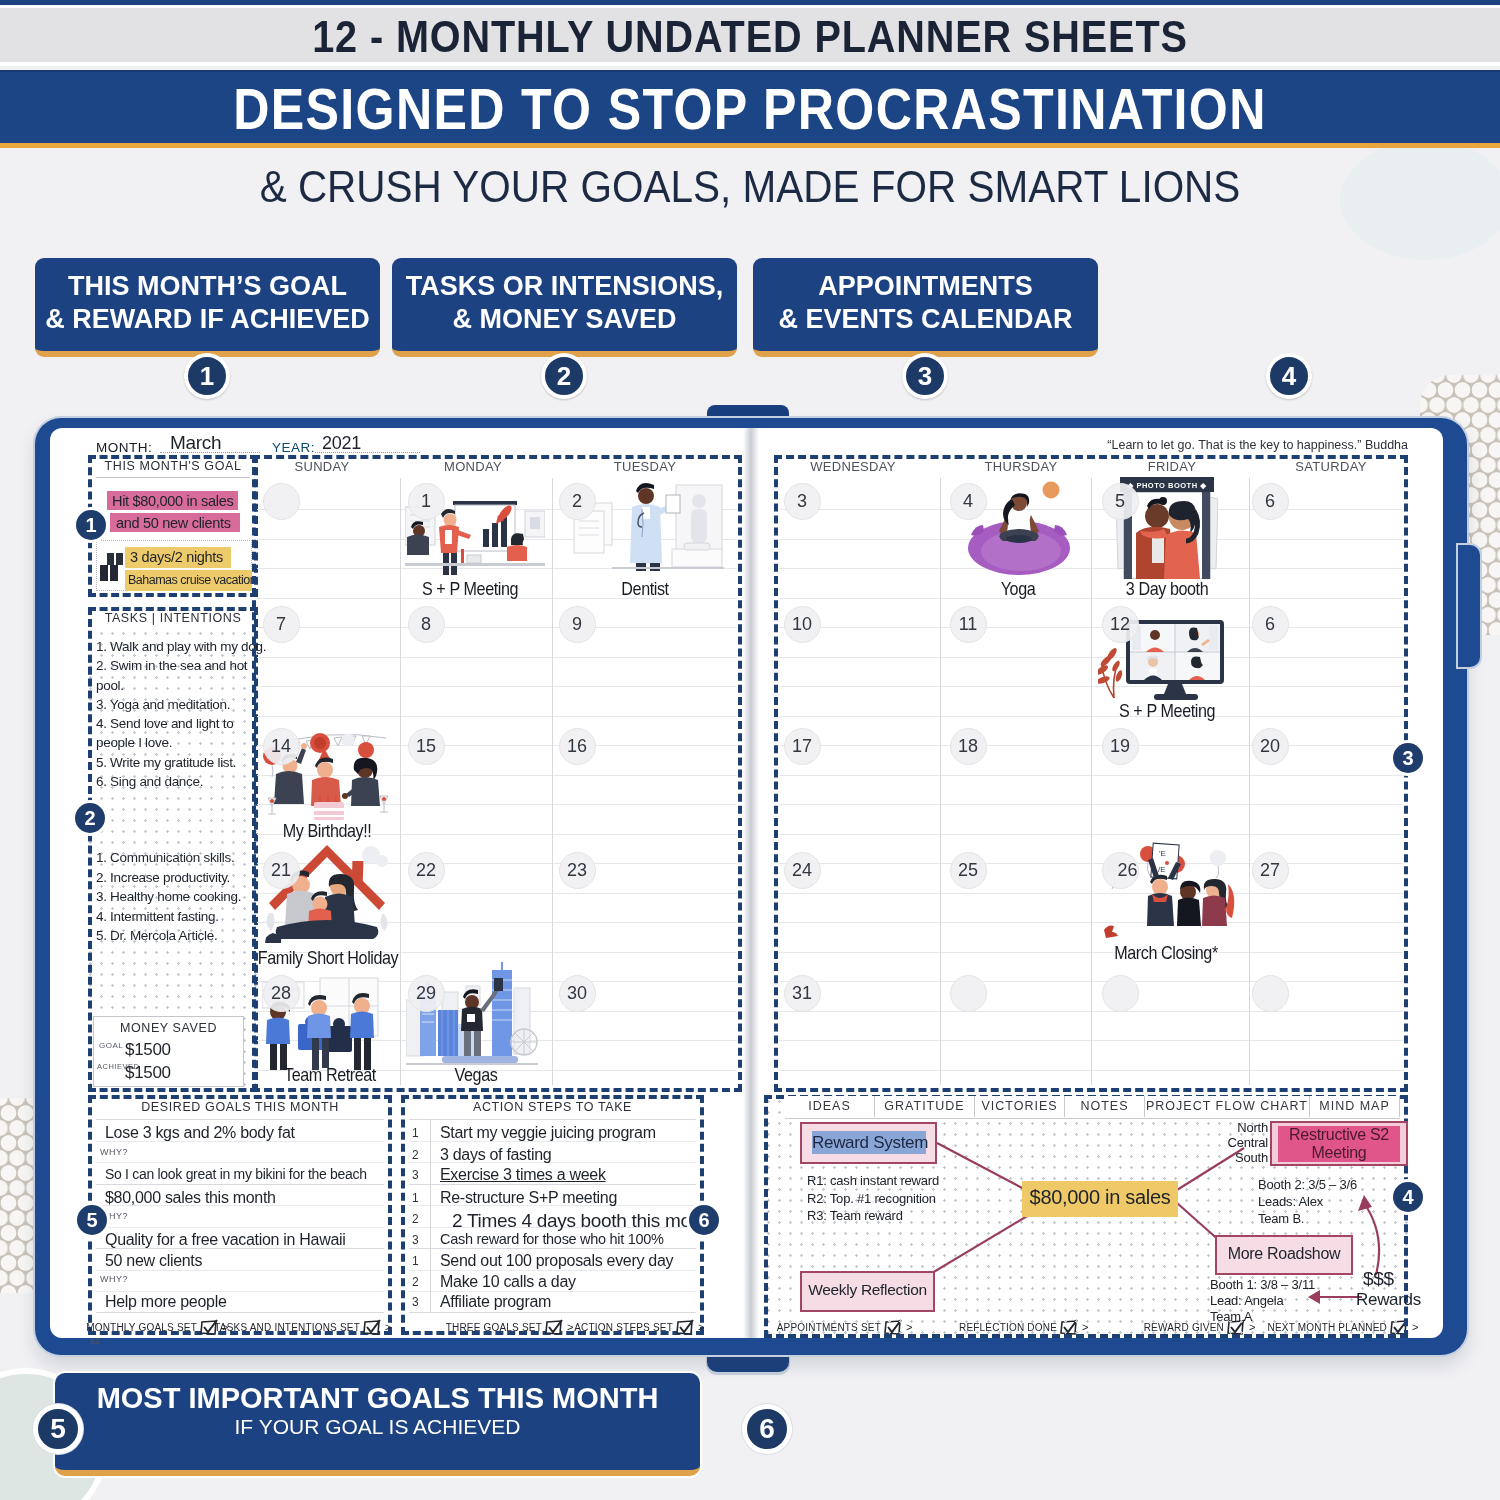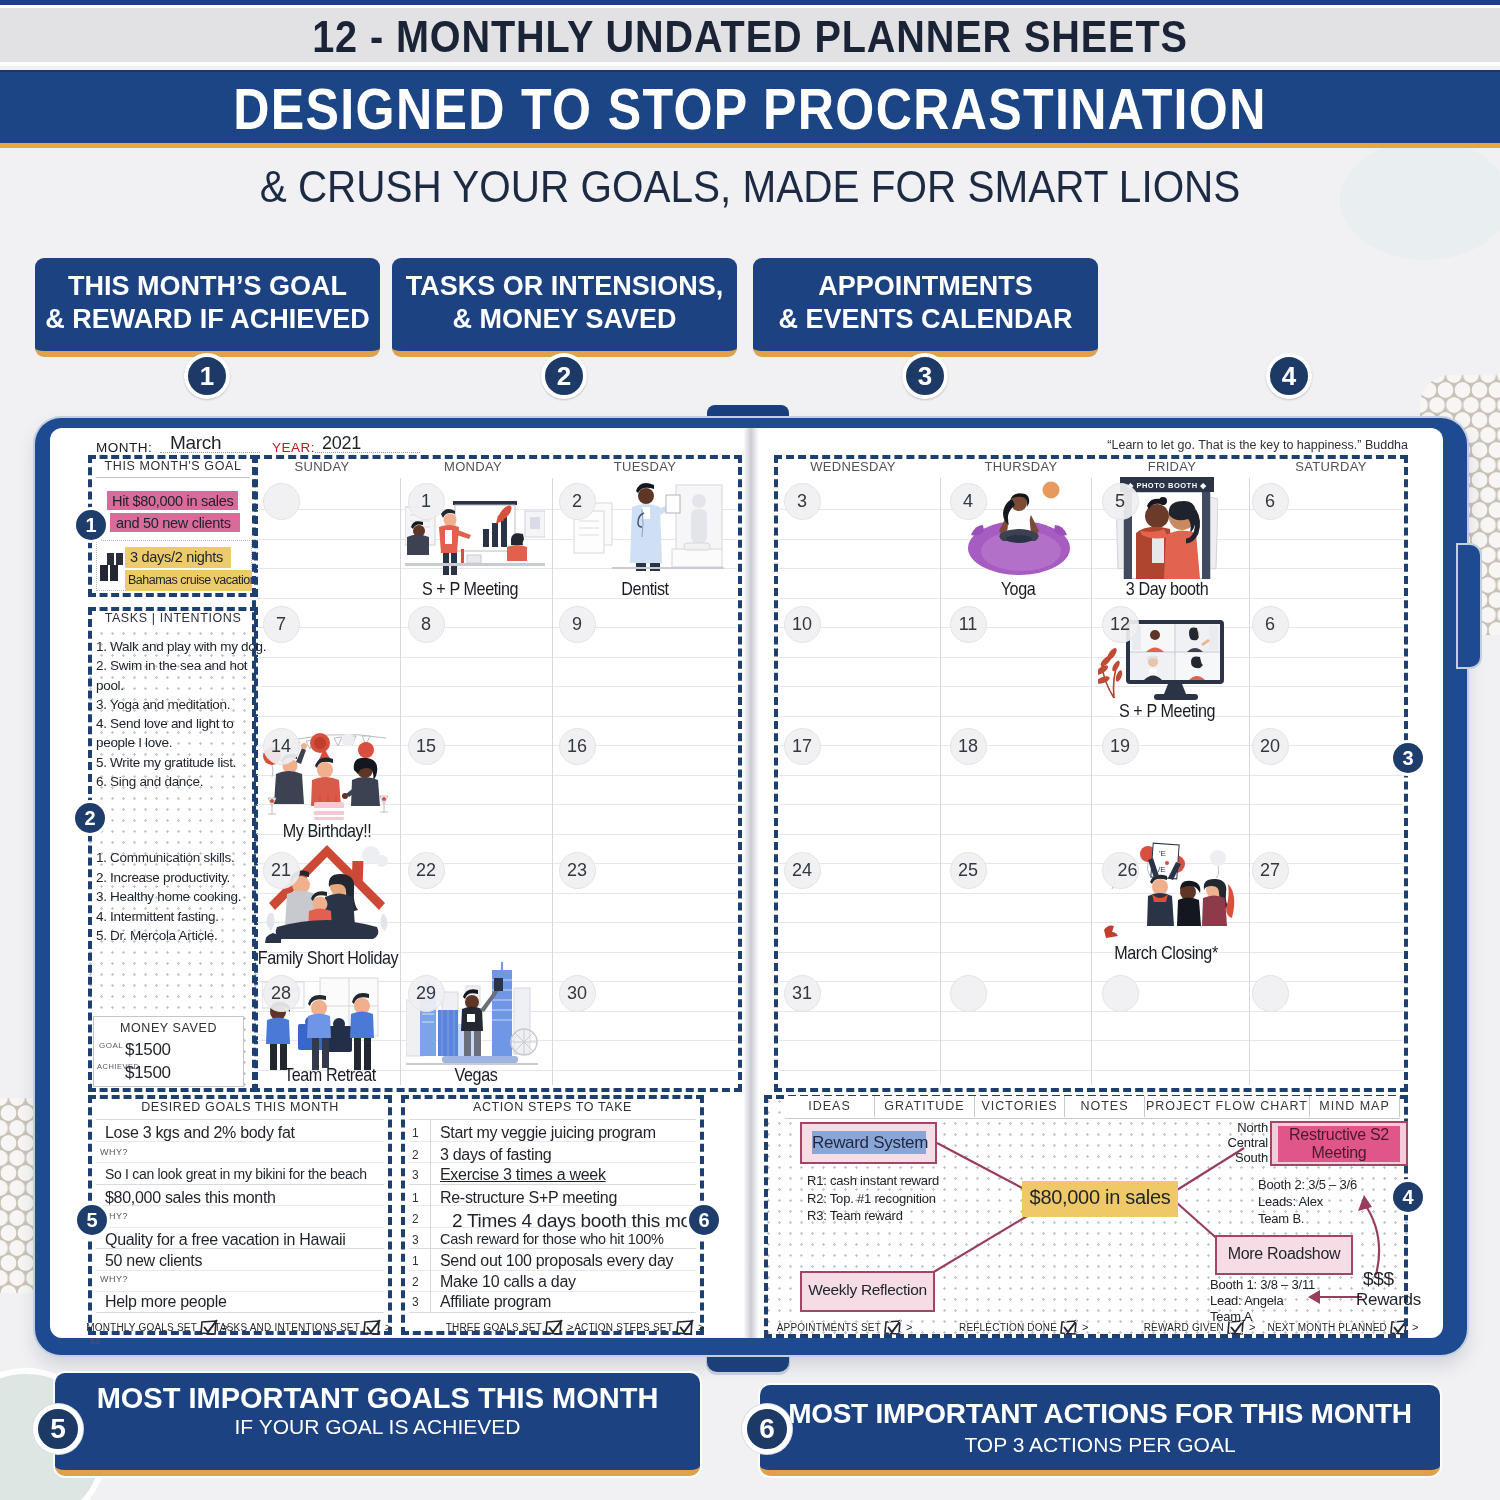--- a/index.html
+++ b/index.html
@@ -77,21 +77,21 @@
   <div class="abs tabtop"></div>
   <div class="abs" style="left:707px;top:1346px;width:82px;height:26px;background:#1a3f7e;border-radius:0 0 10px 10px;box-shadow:0 2px 0 1px rgba(190,200,215,0.8);"></div>
   <div class="abs cover"></div>
   <div class="abs tabright"></div>
   <div class="abs pages"></div>
   <div class="abs spine"></div>
 
   <div class="abs" style="left:96px;top:440px;font-size:13.5px;letter-spacing:0.5px;color:#16191f;">MONTH:</div>
   <div class="abs hw" style="left:170px;top:432px;font-size:19px;">March</div>
   <div class="abs" style="left:160px;top:452px;width:100px;border-bottom:1px dotted #999;"></div>
-  <div class="abs" style="left:272px;top:440px;font-size:13.5px;letter-spacing:0.5px;color:#b91c1c;">YEAR:</div>
+  <div class="abs" style="left:272px;top:440px;font-size:13.5px;letter-spacing:0.5px;color:#0c4a6e;">YEAR:</div>
   <div class="abs hw" style="left:322px;top:433px;font-size:18px;">2021</div>
   <div class="abs" style="left:315px;top:452px;width:105px;border-bottom:1px dotted #999;"></div>
   <div class="abs" style="left:1088px;top:438px;width:320px;font-size:12.5px;color:#2d3138;text-align:right;white-space:nowrap;">“Learn to let go. That is the key to happiness.” Buddha</div>
 
   <div class="abs dash" style="left:88px;top:455px;width:170px;height:142px;"></div>
   <div class="abs btitle" style="left:96px;top:459px;width:154px;">THIS MONTH'S GOAL</div>
   <div class="abs" style="left:96px;top:477px;width:154px;height:1px;background:#c2c3c7;"></div>
   <div class="abs" style="left:107px;top:491px;width:131px;height:19px;background:#d76b99;"></div>
   <div class="abs hw" style="left:112px;top:493px;font-size:14.5px;">Hit $80,000 in sales</div>
   <div class="abs" style="left:110px;top:513px;width:130px;height:19px;background:#d76b99;"></div>
@@ -639,18 +639,14 @@
   <div class="abs hw" style="left:1363px;top:1268px;font-size:19px;">$$$</div>
   <div class="abs hw" style="left:1356px;top:1290px;font-size:17px;">Rewards</div>
   <div class="abs pnum" style="left:1393px;top:743px;">3</div>
   <div class="abs pnum" style="left:1393px;top:1182px;">4</div>
 
   <div class="abs" style="left:55px;top:1373px;width:645px;height:97px;background:#1c4282;border-radius:10px;border-bottom:6px solid #e0a14b;color:#fff;text-align:center;box-shadow:0 0 0 2px rgba(255,255,255,0.85);">
     <div style="font-size:29px;font-weight:700;margin-top:9px;letter-spacing:0px;white-space:nowrap;">MOST IMPORTANT GOALS THIS MONTH</div>
     <div style="font-size:21px;white-space:nowrap;">IF YOUR GOAL IS ACHIEVED</div>
   </div>
   <div class="abs" style="left:33px;top:1404px;width:40px;height:40px;border-radius:50%;background:#1d3a67;border:5px solid #fff;color:#fff;font-size:28px;font-weight:700;text-align:center;line-height:40px;box-shadow:0 0 0 1px #d8dde5;">5</div>
-  <div class="abs" style="left:760px;top:1385px;width:680px;height:85px;background:#1c4282;border-radius:10px;border-bottom:6px solid #e0a14b;color:#fff;text-align:center;box-shadow:0 0 0 2px rgba(255,255,255,0.85);">
-    <div style="font-size:28px;font-weight:700;margin-top:13px;letter-spacing:-0.3px;white-space:nowrap;">MOST IMPORTANT ACTIONS FOR THIS MONTH</div>
-    <div style="font-size:21px;margin-top:3px;white-space:nowrap;">TOP 3 ACTIONS PER GOAL</div>
-  </div>
   <div class="abs" style="left:742px;top:1404px;width:40px;height:40px;border-radius:50%;background:#1d3a67;border:5px solid #fff;color:#fff;font-size:28px;font-weight:700;text-align:center;line-height:40px;box-shadow:0 0 0 1px #d8dde5;">6</div>
 </div>
 
 </body></html>

